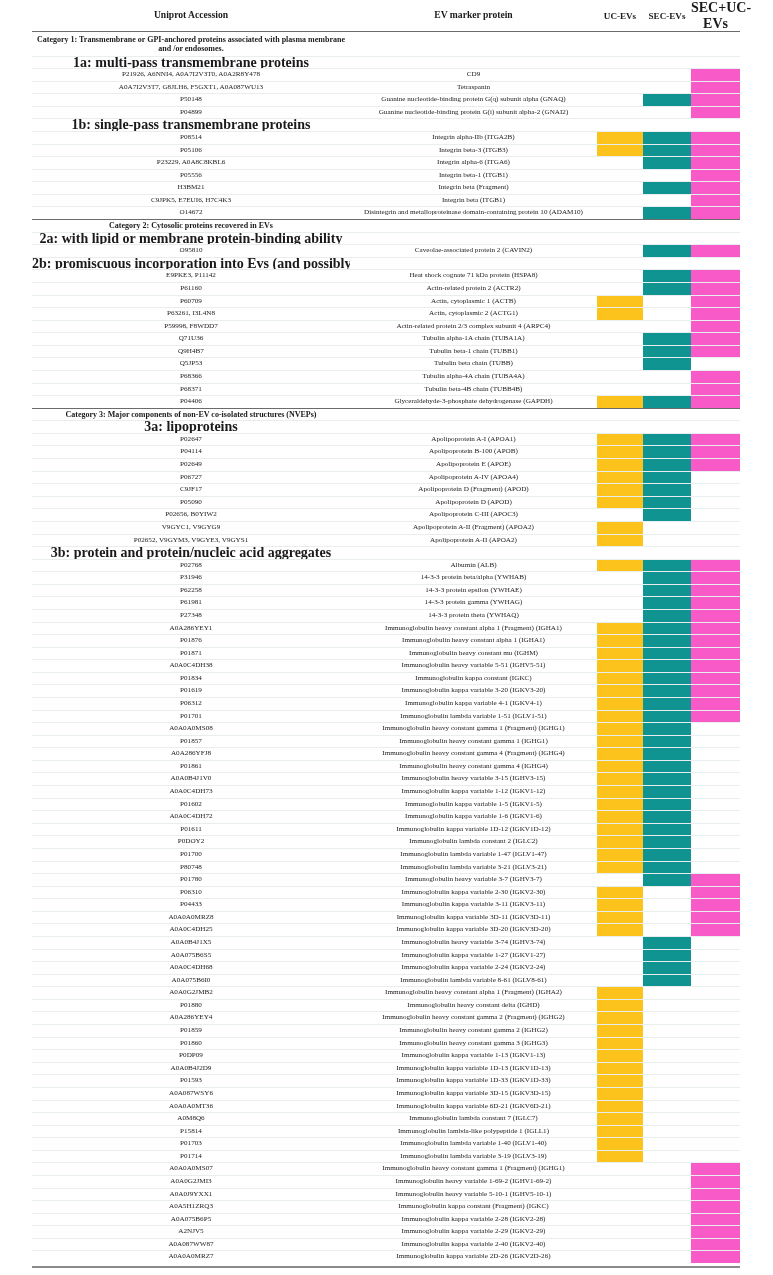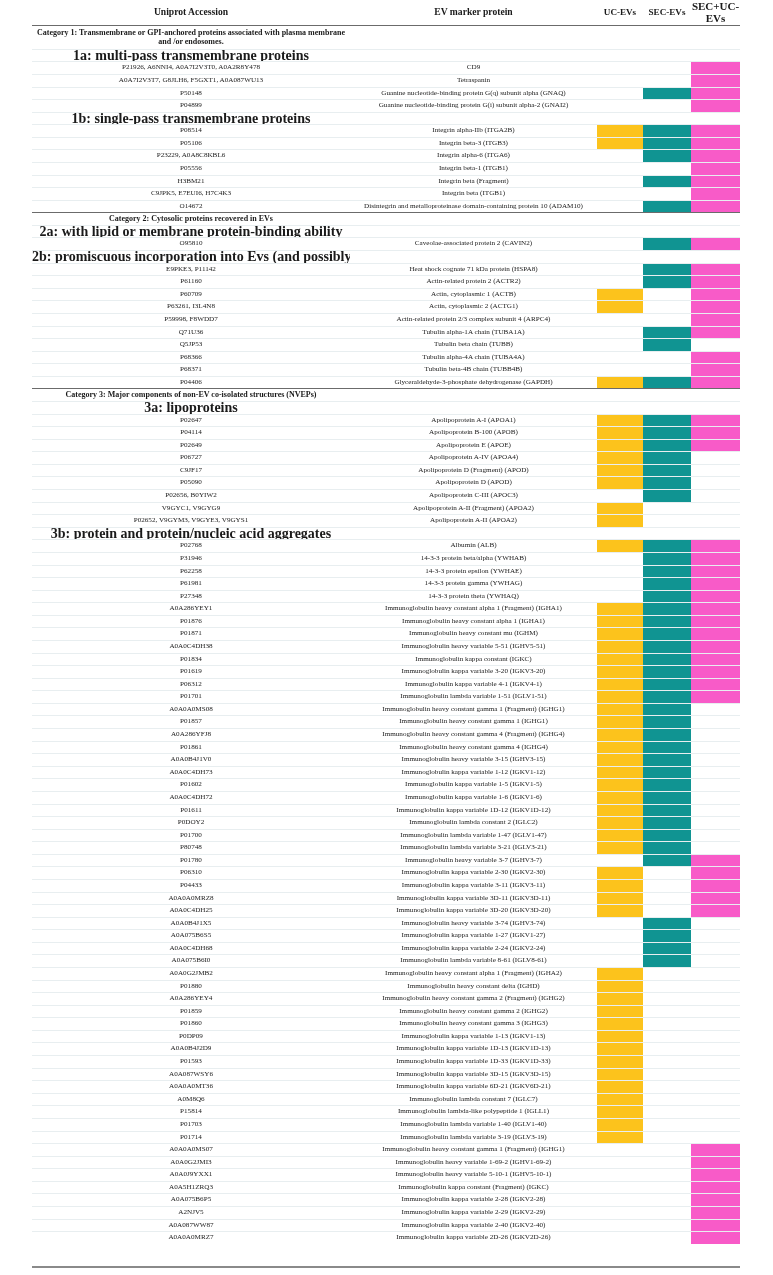--- a/index.html
+++ b/index.html
@@ -41,21 +41,21 @@
     text-align: center;
     vertical-align: middle;
     padding: 0;
     height: 24px;
     line-height: 1.12;
     border-bottom: 1.6px solid #6b6b6b;
     background: #ffffff;
   }
   thead th.h-acc, thead th.h-prot { font-size: 9.6px; }
   thead th.h-uc, thead th.h-sec { font-size: 9.1px; white-space: nowrap; }
-  thead th.h-secuc { font-size: 11px; }
+  thead th.h-secuc { font-size: 14px; }
 
   tbody tr { height: 11.58px; }
   tbody td {
     padding: 0;
     height: 11.58px;
     line-height: 11.58px;
     border-top: 0.5px solid #e8eef0;
     vertical-align: middle;
     overflow: hidden;
     white-space: nowrap;
@@ -281,20 +281,27 @@
           <td class="mark fill-secuc"></td>
         </tr>
         <tr class="data">
           <td class="acc">Q71U36</td>
           <td class="prot">Tubulin alpha-1A chain (TUBA1A)</td>
           <td class="mark fill-none"></td>
           <td class="mark fill-sec"></td>
           <td class="mark fill-secuc"></td>
         </tr>
         <tr class="data">
+          <td class="acc">Q9H4B7</td>
+          <td class="prot">Tubulin beta-1 chain (TUBB1)</td>
+          <td class="mark fill-none"></td>
+          <td class="mark fill-sec"></td>
+          <td class="mark fill-secuc"></td>
+        </tr>
+        <tr class="data">
           <td class="acc">Q5JP53</td>
           <td class="prot">Tubulin beta chain (TUBB)</td>
           <td class="mark fill-none"></td>
           <td class="mark fill-sec"></td>
           <td class="mark fill-none"></td>
         </tr>
         <tr class="data">
           <td class="acc">P68366</td>
           <td class="prot">Tubulin alpha-4A chain (TUBA4A)</td>
           <td class="mark fill-none"></td>

